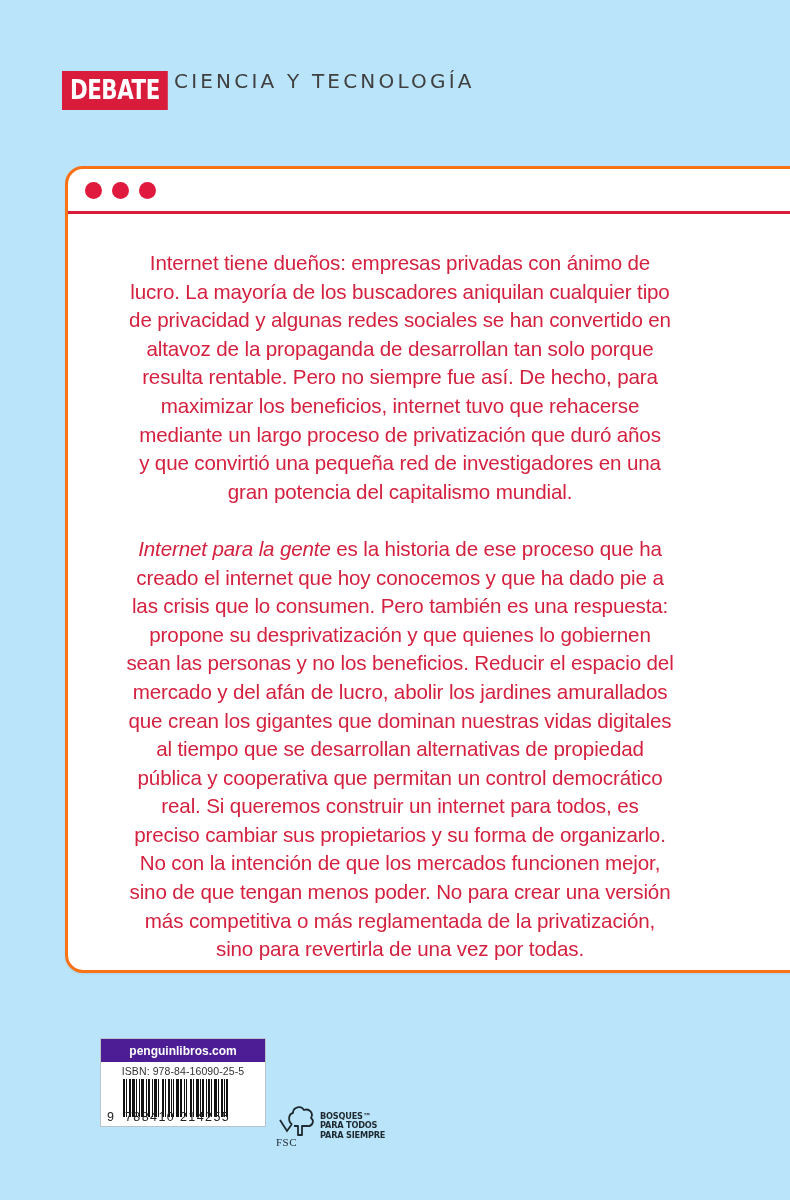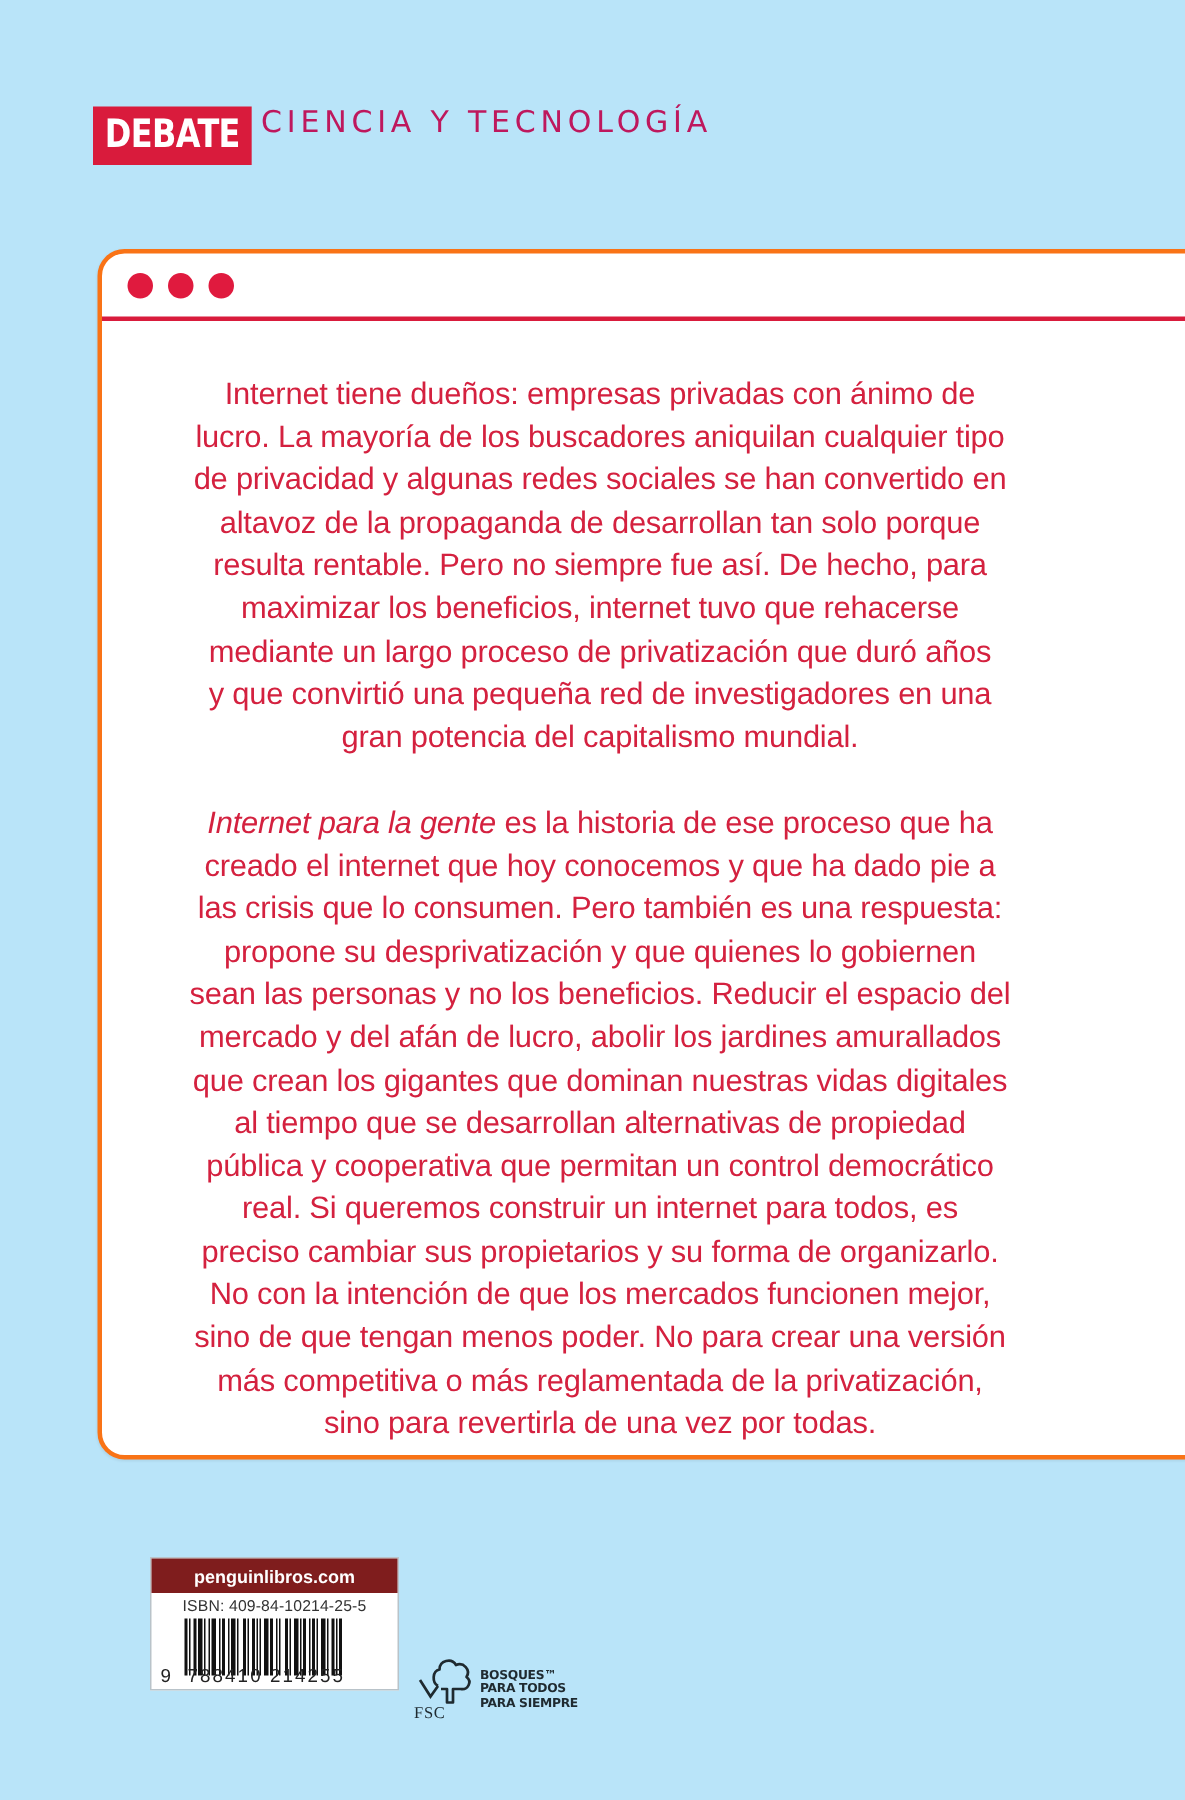--- a/index.html
+++ b/index.html
@@ -16,21 +16,21 @@
     display: flex; align-items: center; justify-content: center;
     font-family: "DejaVu Sans", sans-serif;
     font-weight: bold; font-size: 26px; letter-spacing: -0.5px;
     transform: scaleX(0.82); transform-origin: left center;
     width: 129px;
   }
   .brand span { display: inline-block; }
   .collection {
     position: absolute; left: 112px; top: 6px;
     font-family: "DejaVu Sans", sans-serif;
-    font-size: 20px; letter-spacing: 3.2px; color: #be185d;
+    font-size: 20px; letter-spacing: 3.2px; color: #404040;
     white-space: nowrap; font-weight: normal;
   }
   .window {
     position: absolute; left: 65px; top: 166px; width: 788px; height: 807px;
     background: #ffffff; border: 3px solid #f97316; border-radius: 18px;
     box-shadow: 0 1px 2px rgba(0,0,0,0.08);
     text-align: center;
   }
   .titlebar {
     height: 45px; border-bottom: 3px solid #d91b3c;
@@ -45,21 +45,21 @@
   .content p { margin-bottom: 28.6px; }
   .content p.line { margin: 0; white-space: nowrap; }
   .content .gap { height: 28.6px; }
   .content em { }
 
   .barcode-box {
     position: absolute; left: 100px; top: 1038px; width: 166px; height: 89px;
     background: #ffffff; border: 1px solid #b9c3c9;
   }
   .barcode-top {
-    background: #7f1d1d; color: #ffffff; height: 23px;
+    background: #4c1d95; color: #ffffff; height: 23px;
     display: flex; align-items: center; justify-content: center;
     font-family: "Liberation Sans", sans-serif; font-weight: bold; font-size: 12px;
   }
   .isbn {
     text-align: center; font-size: 10.5px; color: #333; margin-top: 3px;
     font-family: "Liberation Sans", sans-serif; letter-spacing: 0.1px;
   }
   .bars { position: absolute; left: 22px; top: 40px; width: 126px; height: 38px; display: flex; align-items: stretch; }
   .bars i { display: block; background: #111; height: 100%; }
   .bar-digits {
@@ -123,21 +123,21 @@
       <p class="line">No con la intención de que los mercados funcionen mejor,</p>
       <p class="line">sino de que tengan menos poder. No para crear una versión</p>
       <p class="line">más competitiva o más reglamentada de la privatización,</p>
       <p class="line">sino para revertirla de una vez por todas.</p>
     </div>
   </div>
 </div>
 
 <div class="barcode-box">
   <div class="barcode-top">penguinlibros.com</div>
-  <div class="isbn">ISBN: 409-84-10214-25-5</div>
+  <div class="isbn">ISBN: 978-84-16090-25-5</div>
   <div class="bars">
     <i style="width:2px;margin-right:1px"></i>
       <i style="width:1px;margin-right:2px"></i>
       <i style="width:2px;margin-right:1px"></i>
       <i style="width:3px;margin-right:1px"></i>
       <i style="width:1px;margin-right:2px"></i>
       <i style="width:1px;margin-right:1px"></i>
       <i style="width:3px;margin-right:2px"></i>
       <i style="width:1px;margin-right:1px"></i>
       <i style="width:2px;margin-right:2px"></i>

